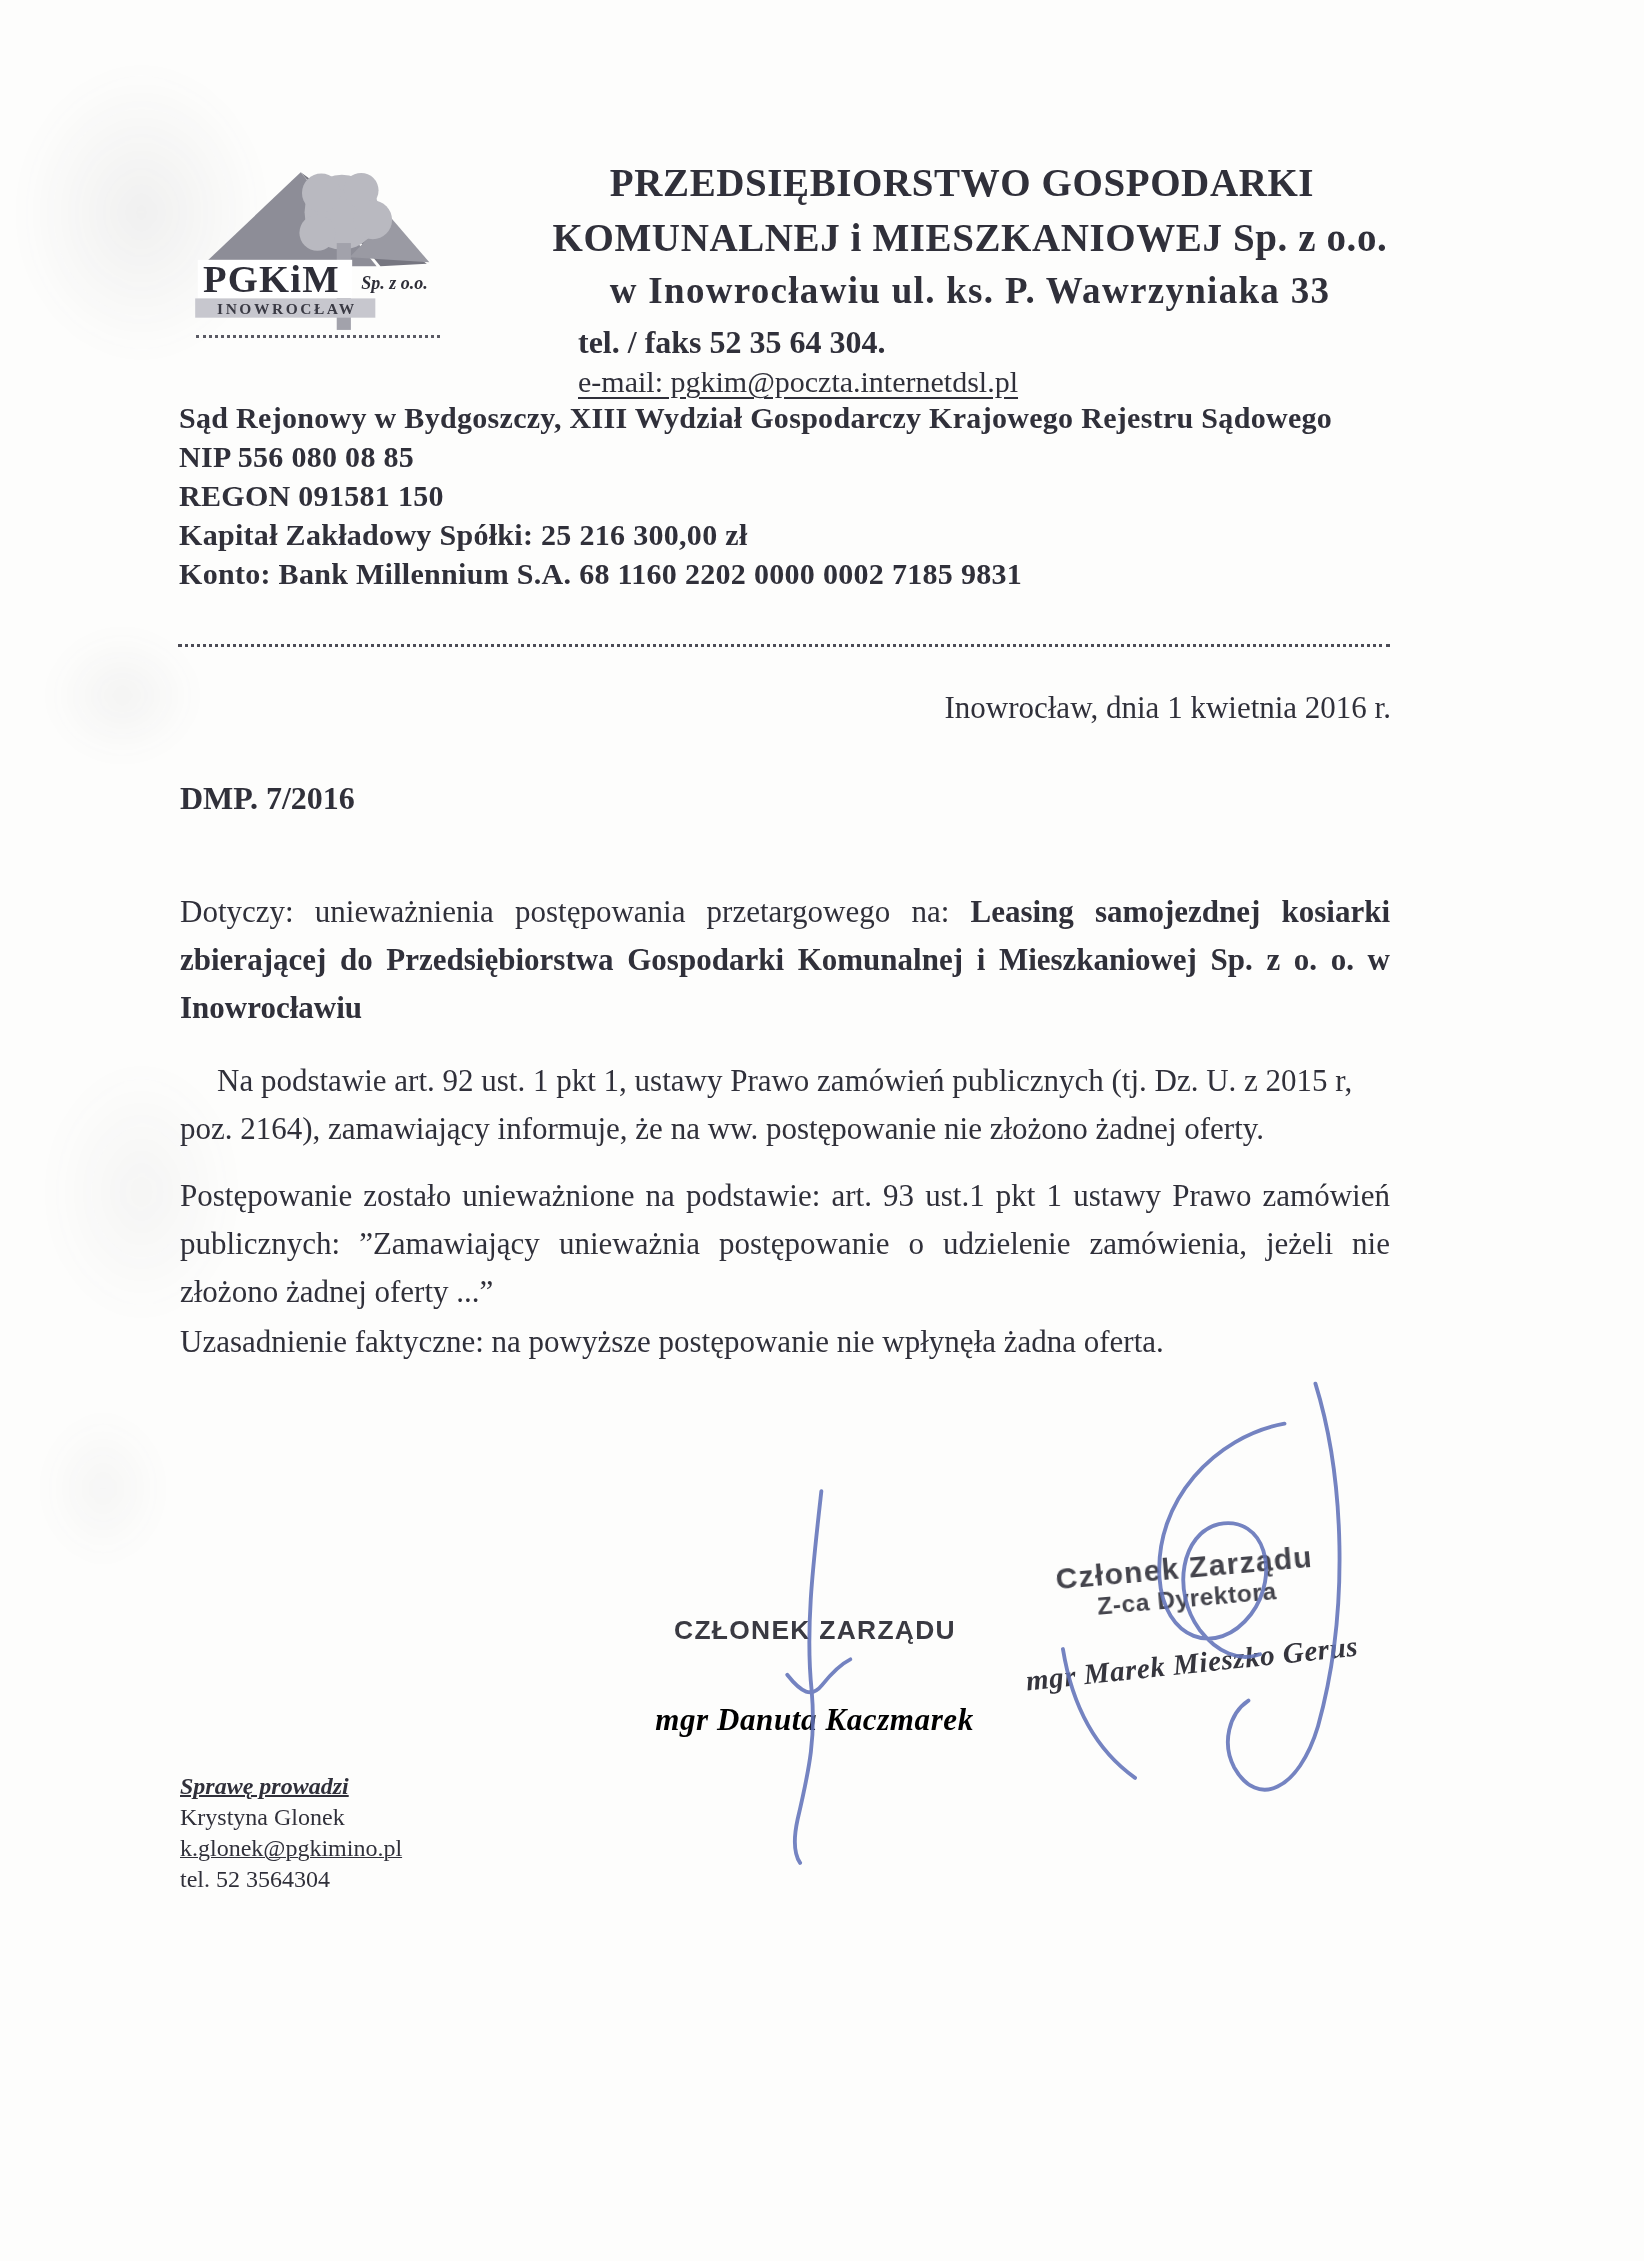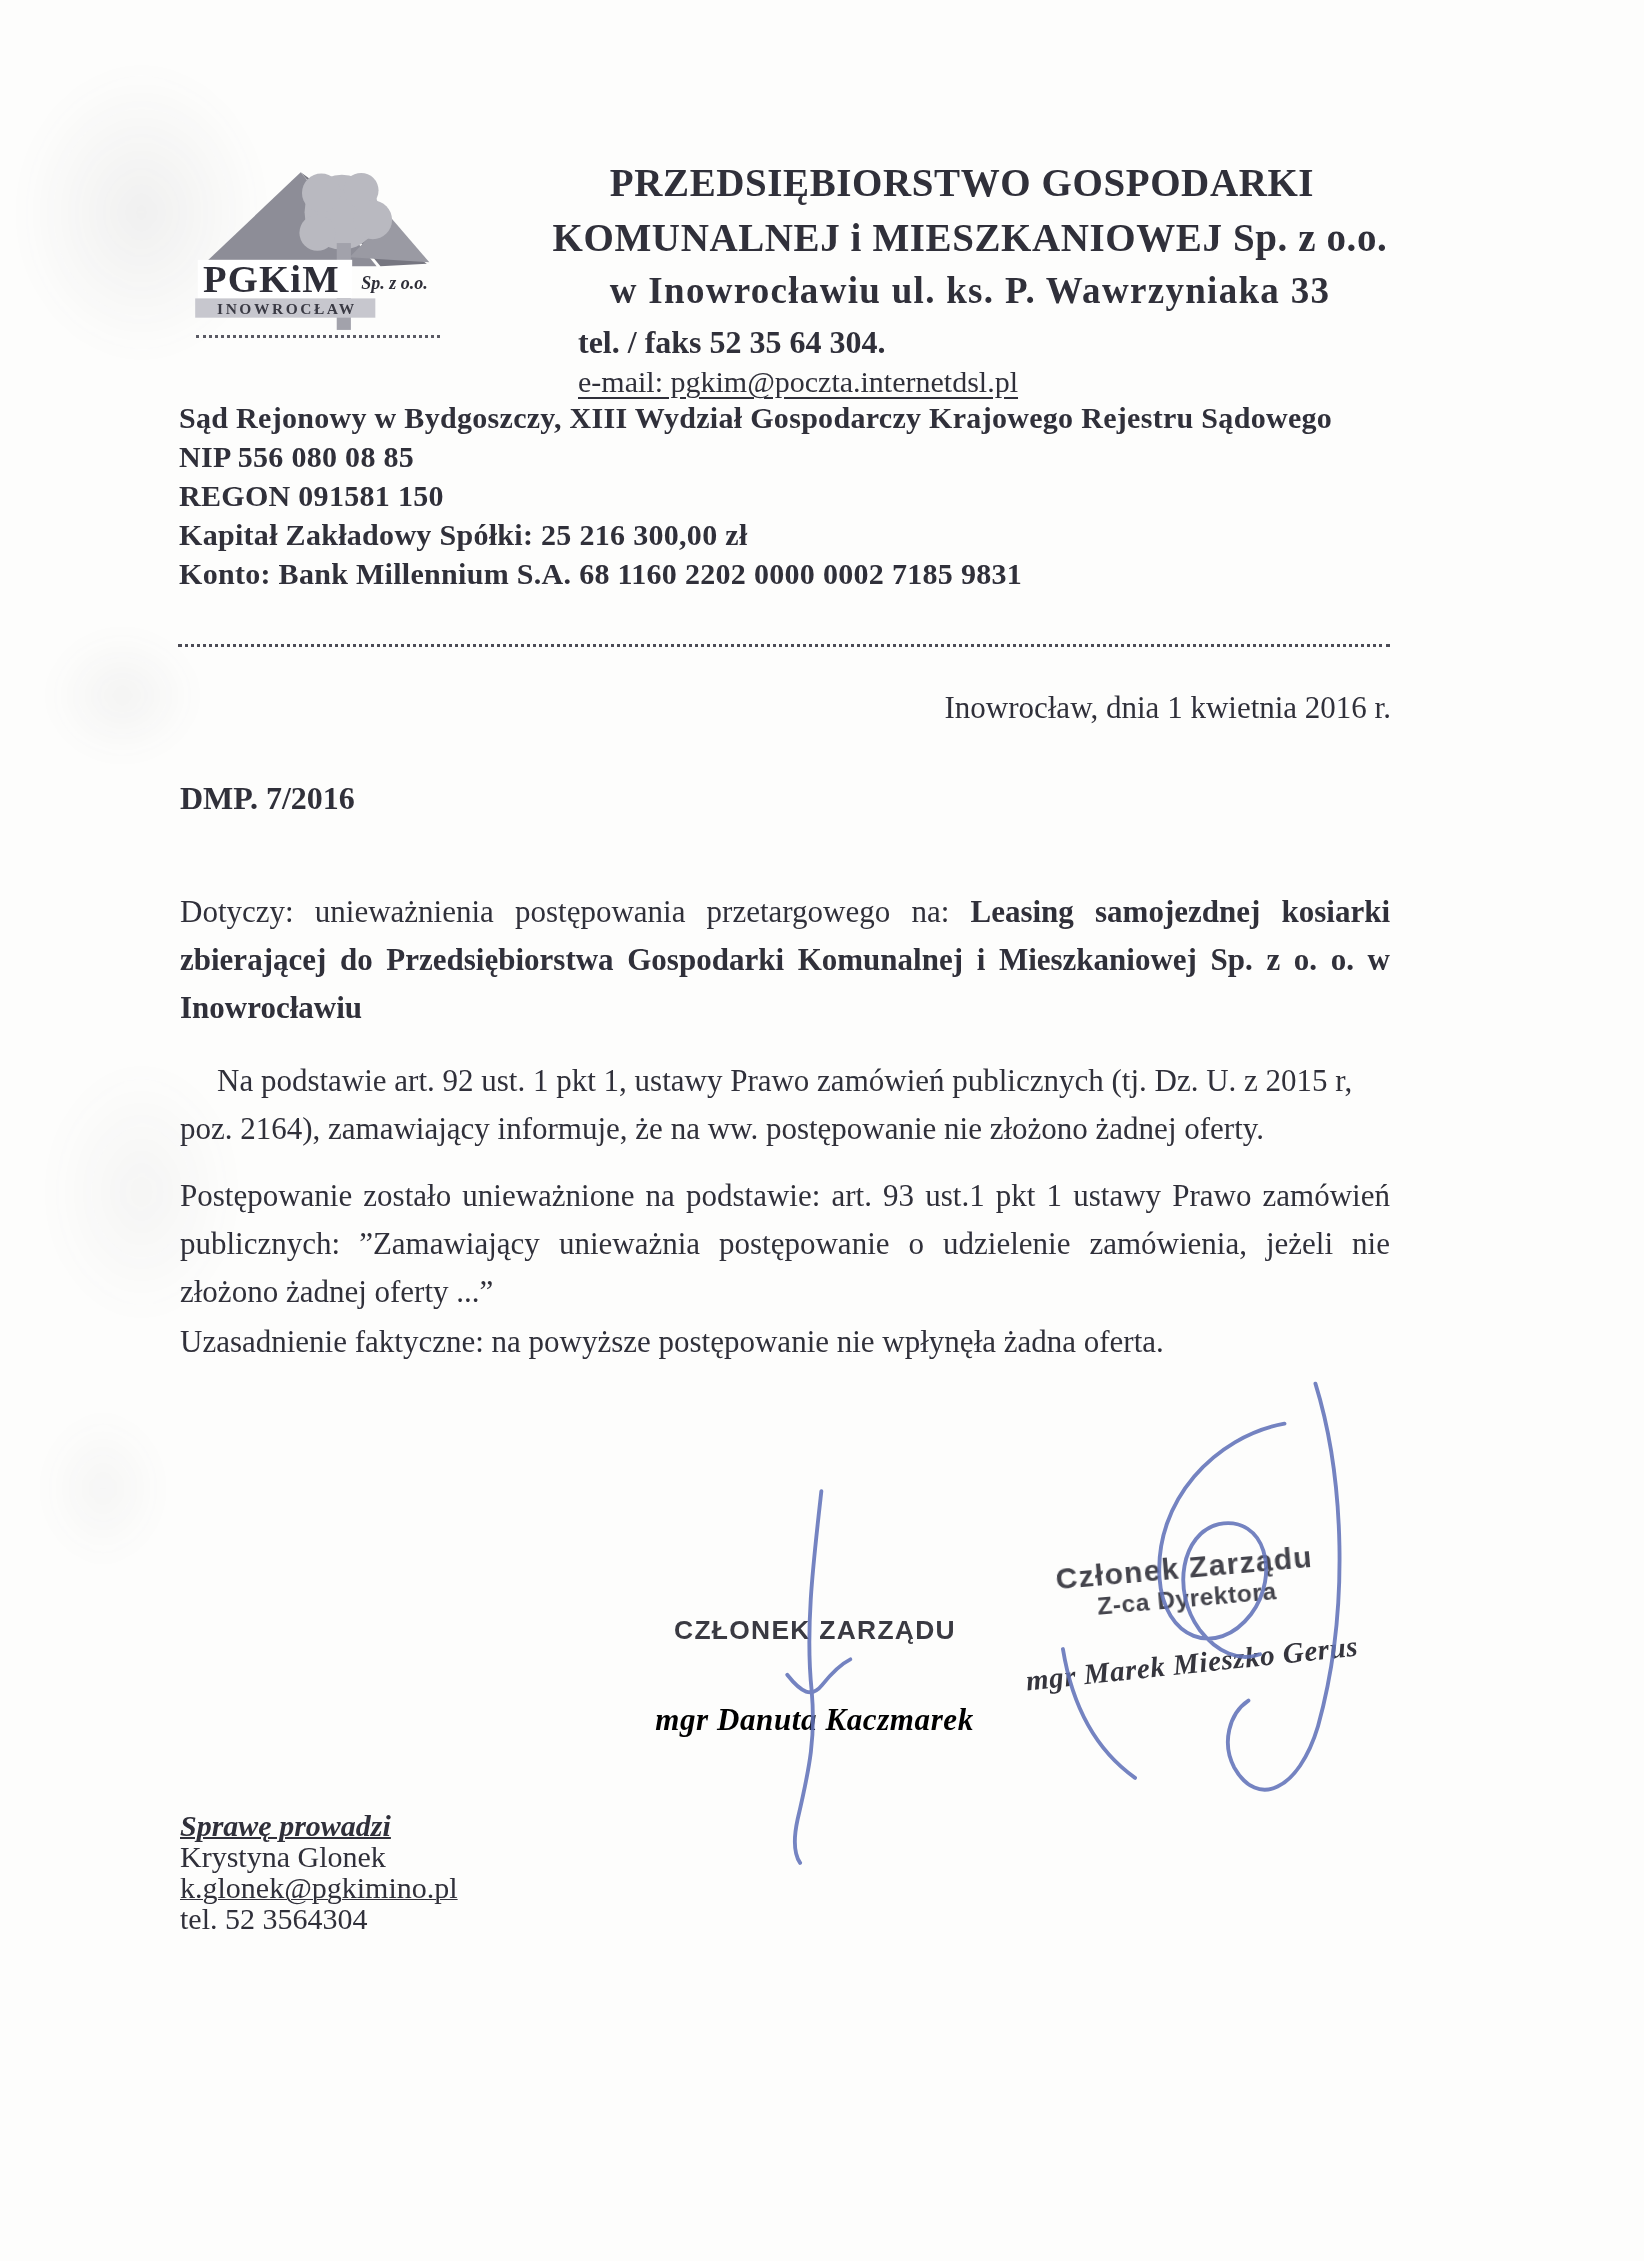--- a/index.html
+++ b/index.html
@@ -43,21 +43,21 @@
   .stamp-right{left:1047px;top:1551px;width:277px;text-align:center;
     font-family:"Liberation Sans","DejaVu Sans",sans-serif;color:#44444c;
     transform:rotate(-5deg);filter:blur(0.2px);}
   .stamp-right .l1{font-size:30px;font-weight:bold;letter-spacing:1.3px;}
   .stamp-right .l2{font-size:24.5px;font-weight:bold;letter-spacing:0.6px;}
   .stamp-right-name{left:1018px;top:1647px;width:348px;text-align:center;
     font-size:29px;font-weight:bold;font-style:italic;color:#35353d;
     transform:rotate(-6deg);letter-spacing:0.6px;}
   .sig-svg{left:0;top:0;width:1644px;height:2261px;pointer-events:none;}
   
-  .footer{left:180px;top:1810px;font-size:30px;line-height:31px;}
+  .footer{left:180px;top:1771px;font-size:24px;line-height:31px;}
   .f-lead{font-weight:bold;font-style:italic;text-decoration:underline;text-decoration-thickness:1.9px;}
   .f-mail{text-decoration:underline;text-decoration-thickness:1.3px;}
 </style>
 </head>
 <body>
 
 <div class="smudge" style="left:-39px;top:0px;width:361px;height:425px;background:radial-gradient(closest-side,rgba(70,70,80,0.07),rgba(70,70,80,0) 70%);"></div>
 <div class="smudge" style="left:13px;top:599px;width:219px;height:193px;background:radial-gradient(closest-side,rgba(70,70,80,0.05),rgba(70,70,80,0) 70%);"></div>
 <div class="smudge" style="left:0px;top:1005px;width:283px;height:374px;background:radial-gradient(closest-side,rgba(70,70,80,0.045),rgba(70,70,80,0) 70%);"></div>
 <div class="smudge" style="left:13px;top:1379px;width:180px;height:219px;background:radial-gradient(closest-side,rgba(70,70,80,0.04),rgba(70,70,80,0) 70%);"></div>

